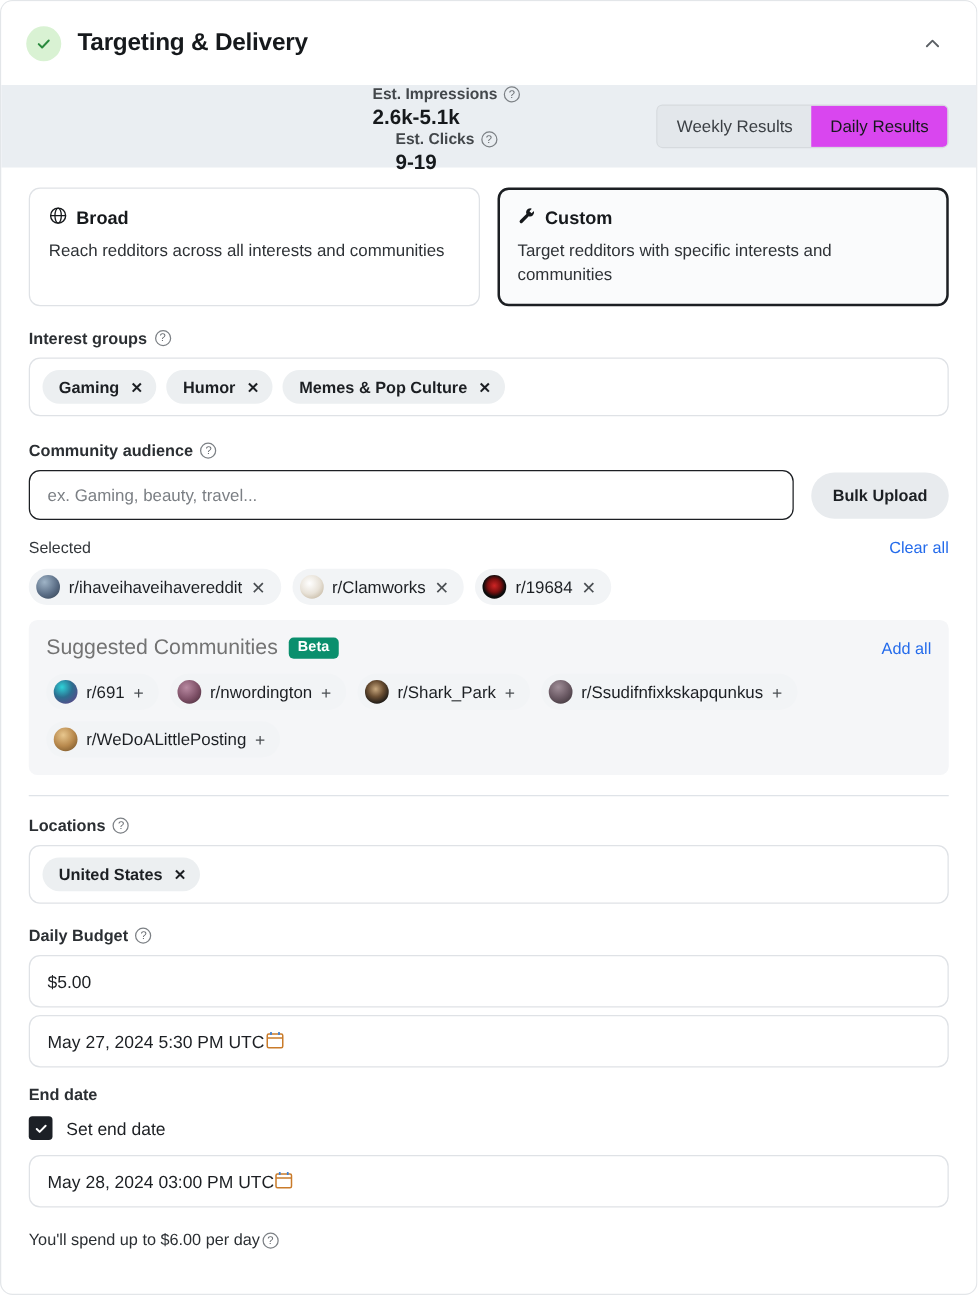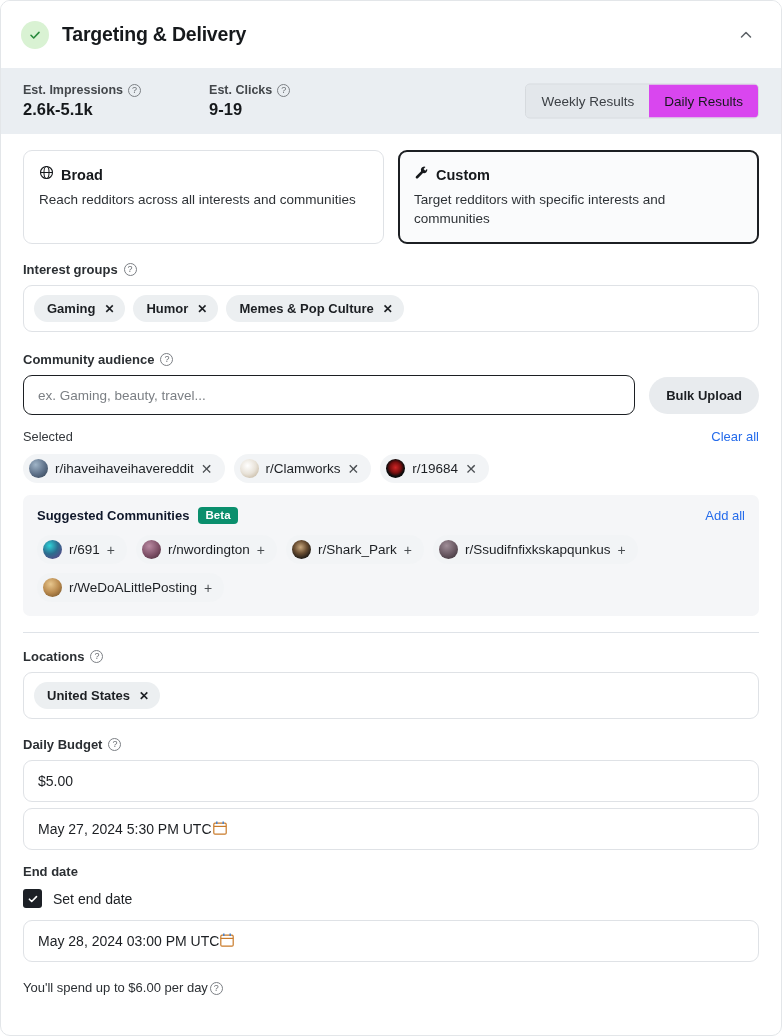--- a/index.html
+++ b/index.html
@@ -40,20 +40,21 @@
   .hdr-spacer { flex: 1 1 auto; }
   .chev { width: 26px; height: 26px; display:flex; align-items:center; justify-content:center; cursor: pointer;}
 
   
   .est-bar {
     background: #eaeef2;
     height: 66px;
     display: flex; align-items: center;
     padding: 0 22px 0 22px;
     position: relative;
+    flex-direction: column;
   }
   .est-block { margin-right: 68px; }
   .est-label {
     font-size: 12.5px; font-weight: bold; color: #43474b;
     display: flex; align-items: center; gap: 5px; margin-bottom: 3px;
   }
   .est-val { font-size: 16.5px; font-weight: bold; color: #16191c; }
   .qmark {
     width: 13px; height: 13px; border-radius: 50%;
     border: 1px solid #7c8085; color: #6a6e73;
@@ -149,21 +150,21 @@
   .sugg-panel {
     background: #f5f6f8; border-radius: 7px;
     padding: 12px 14px 14px 14px;
     margin-top: 12px;
   }
   .sugg-head {
     display: flex; align-items: center; justify-content: space-between;
     margin-bottom: 11px;
   }
   .sugg-head-left { display: flex; align-items: center; gap: 9px; }
-  .sugg-title { font-size: 13px; color: #0f172a; font-weight: bold; }
+  .sugg-title { font-size: 17px; color: #737373; }
   .beta {
     background: #0a8f6d; color: #ffffff; border-radius: 4px;
     font-size: 11.5px; font-weight: bold; padding: 2px 7px 3px 7px;
     letter-spacing: 0.1px;
   }
 
   .divider { height: 1px; background: #dfe3e8; margin: 16px 0 0 0; }
 
   .money-input, .date-input {
     height: 42px; border: 1px solid #dfe2e6; border-radius: 9px;

